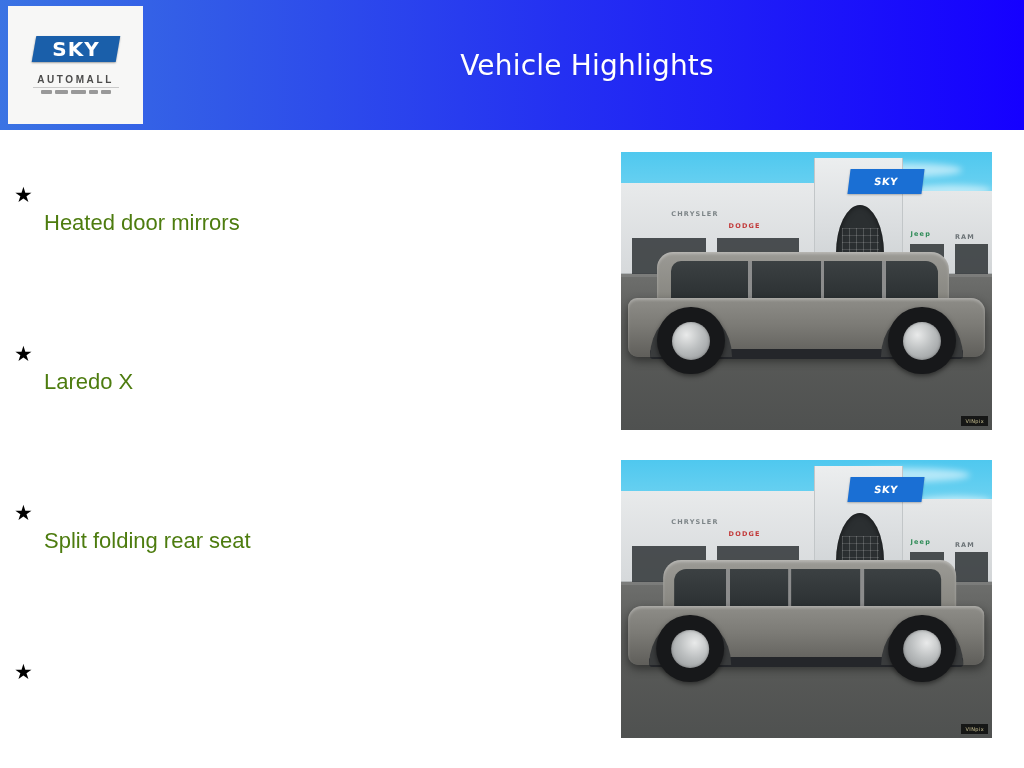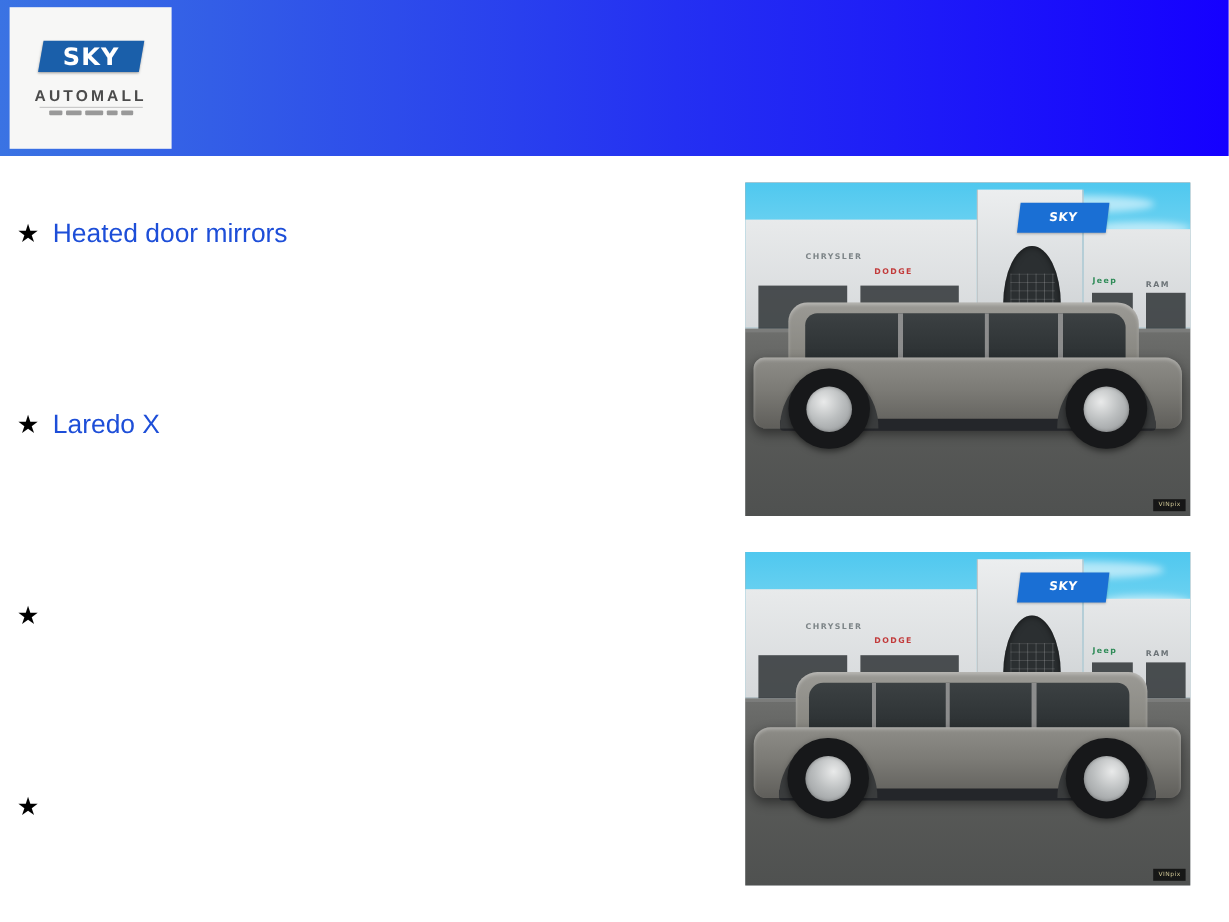--- a/index.html
+++ b/index.html
@@ -26,21 +26,21 @@
     background:#1a5faa; transform:skewX(-10deg);
     box-shadow:0 1px 2px rgba(0,0,0,.35);
   }
   .logo-sky{
     position:absolute; inset:0; transform:skewX(10deg);
     display:flex; align-items:center; justify-content:center;
     color:#ffffff; font-weight:700; font-size:20px; letter-spacing:1px;
     font-family:"DejaVu Sans",sans-serif;
   }
   .logo-automall{
-    margin-top:12px; font-size:13px; letter-spacing:2.6px;
+    margin-top:12px; font-size:10px; letter-spacing:2.6px;
     color:#4b4b4b; font-weight:600;
   }
   .logo-rule{ width:86px; height:1px; background:#c9c9c9; margin:2px auto 2px; }
   .logo-brands{
     display:flex; justify-content:center; align-items:center; gap:3px;
   }
   .logo-brands span{
     display:block; height:4px; background:#7a7a7a; border-radius:1px; opacity:.75;
   }
   .b1{ width:11px; background:#5a6b86; }
@@ -64,21 +64,21 @@
   }
   .feature{
     display:flex; align-items:flex-start; height:159px; padding-left:14px;
   }
   .star{
     width:30px; flex:0 0 30px; font-size:21px; line-height:26px;
     color:#000; text-align:left;
     font-family:"DejaVu Sans",sans-serif;
   }
   .feature-label{
-    font-size:22px; line-height:26px; color:#1d4ed8; font-weight:400;
+    font-size:22px; line-height:26px; color:#4d7c0f; font-weight:400;margin-top:28px;
   }
 
   
   .photo{
     position:absolute; left:621px; width:371px;
     background:#9fa3a5; overflow:hidden;
   }
   #photo-1{ top:152px; height:278px; }
   #photo-2{ top:460px; height:278px; }
 
@@ -217,36 +217,38 @@
         <div class="logo-brands">
           <span class="b1"></span>
           <span class="b2"></span>
           <span class="b3"></span>
           <span class="b4"></span>
           <span class="b5"></span>
         </div>
       </div>
     </div>
 
+    <div class="header-title">Vehicle Highlights</div>
   </div>
 
   <div class="features">
 
     <div class="feature">
       <div class="star">★</div>
       <div class="feature-label">Heated door mirrors</div>
     </div>
 
     <div class="feature">
       <div class="star">★</div>
       <div class="feature-label">Laredo X</div>
     </div>
 
     <div class="feature">
       <div class="star">★</div>
+      <div class="feature-label">Split folding rear seat</div>
     </div>
 
     <div class="feature">
       <div class="star">★</div>
     </div>
 
   </div>
 
   <div class="photo" id="photo-1">
     <div class="ph-sky"></div>

